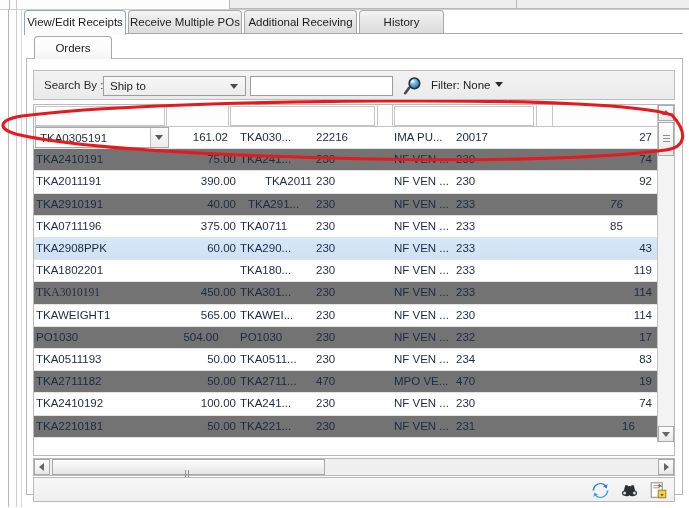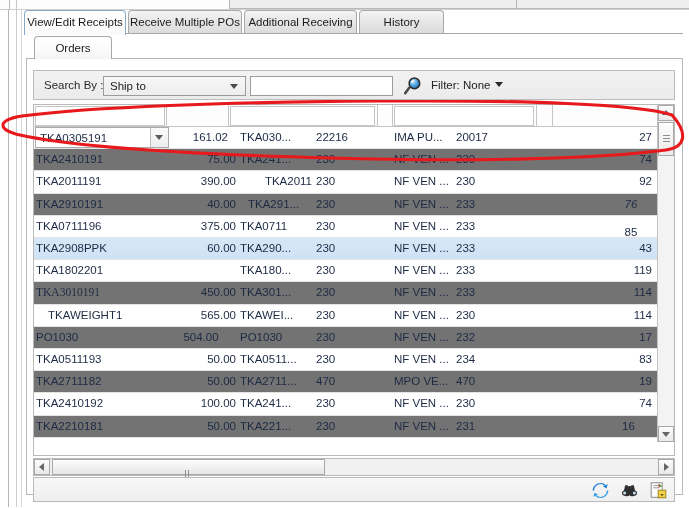--- a/index.html
+++ b/index.html
@@ -452,30 +452,30 @@
           <div class="cell left" style="left: 422px; width: 48px; text-align: left;">230</div>
           <div class="cell num" style="left: 576px; width: 42px; text-align: right;">92</div>
         </div>
         <div class="row alt" style="top: 66.6px;">
           <div class="cell left" style="left: 2px; width: 130px; text-align: left;">TKA2910191</div>
           <div class="cell num" style="left: 132px; width: 70px; text-align: right;">40.00</div>
           <div class="cell left" style="left: 206px; width: 72px; text-align: left; margin-left: 8px;">TKA291...</div>
           <div class="cell left" style="left: 282px; width: 60px; text-align: left;">230</div>
           <div class="cell left" style="left: 360px; width: 58px; text-align: left;">NF VEN ...</div>
           <div class="cell left" style="left: 422px; width: 48px; text-align: left;">233</div>
-          <div class="cell num" style="left: 576px; width: 42px; text-align: center; font-style: italic;">76</div>
+          <div class="cell num" style="left: 576px; width: 42px; text-align: left; font-style: italic;">76</div>
         </div>
         <div class="row white" style="top: 88.8px;">
           <div class="cell left" style="left: 2px; width: 130px; text-align: left;">TKA0711196</div>
           <div class="cell num" style="left: 132px; width: 70px; text-align: right;">375.00</div>
           <div class="cell left" style="left: 206px; width: 72px; text-align: left;">TKA0711</div>
           <div class="cell left" style="left: 282px; width: 60px; text-align: left;">230</div>
           <div class="cell left" style="left: 360px; width: 58px; text-align: left;">NF VEN ...</div>
           <div class="cell left" style="left: 422px; width: 48px; text-align: left;">233</div>
-          <div class="cell num" style="left: 576px; width: 42px; text-align: center; margin-top: 6px;">85</div>
+          <div class="cell num" style="left: 576px; width: 42px; text-align: left;">85</div>
         </div>
         <div class="row selected" style="top: 111px;">
           <div class="cell left" style="left: 2px; width: 130px; text-align: left;">TKA2908PPK</div>
           <div class="cell num" style="left: 132px; width: 70px; text-align: right;">60.00</div>
           <div class="cell left" style="left: 206px; width: 72px; text-align: left;">TKA290...</div>
           <div class="cell left" style="left: 282px; width: 60px; text-align: left;">230</div>
           <div class="cell left" style="left: 360px; width: 58px; text-align: left;">NF VEN ...</div>
           <div class="cell left" style="left: 422px; width: 48px; text-align: left;">233</div>
           <div class="cell num" style="left: 576px; width: 42px; text-align: right;">43</div>
         </div>
@@ -491,21 +491,21 @@
         <div class="row alt" style="top: 155.4px;">
           <div class="cell left" style="left: 2px; width: 130px; text-align: left; font-family: Liberation Serif, serif;">TKA3010191</div>
           <div class="cell num" style="left: 132px; width: 70px; text-align: right;">450.00</div>
           <div class="cell left" style="left: 206px; width: 72px; text-align: left;">TKA301...</div>
           <div class="cell left" style="left: 282px; width: 60px; text-align: left;">230</div>
           <div class="cell left" style="left: 360px; width: 58px; text-align: left;">NF VEN ...</div>
           <div class="cell left" style="left: 422px; width: 48px; text-align: left;">233</div>
           <div class="cell num" style="left: 576px; width: 42px; text-align: right;">114</div>
         </div>
         <div class="row white" style="top: 177.6px;">
-          <div class="cell left" style="left: 2px; width: 130px; text-align: left; margin-left: 12px;">TKAWEIGHT1</div>
+          <div class="cell left" style="left: 2px; width: 130px; text-align: left;">TKAWEIGHT1</div>
           <div class="cell num" style="left: 132px; width: 70px; text-align: right;">565.00</div>
           <div class="cell left" style="left: 206px; width: 72px; text-align: left;">TKAWEI...</div>
           <div class="cell left" style="left: 282px; width: 60px; text-align: left;">230</div>
           <div class="cell left" style="left: 360px; width: 58px; text-align: left;">NF VEN ...</div>
           <div class="cell left" style="left: 422px; width: 48px; text-align: left;">230</div>
           <div class="cell num" style="left: 576px; width: 42px; text-align: right;">114</div>
         </div>
         <div class="row alt" style="top: 199.8px;">
           <div class="cell left" style="left: 2px; width: 130px; text-align: left;">PO1030</div>
           <div class="cell num" style="left: 132px; width: 70px; text-align: center;">504.00</div>

